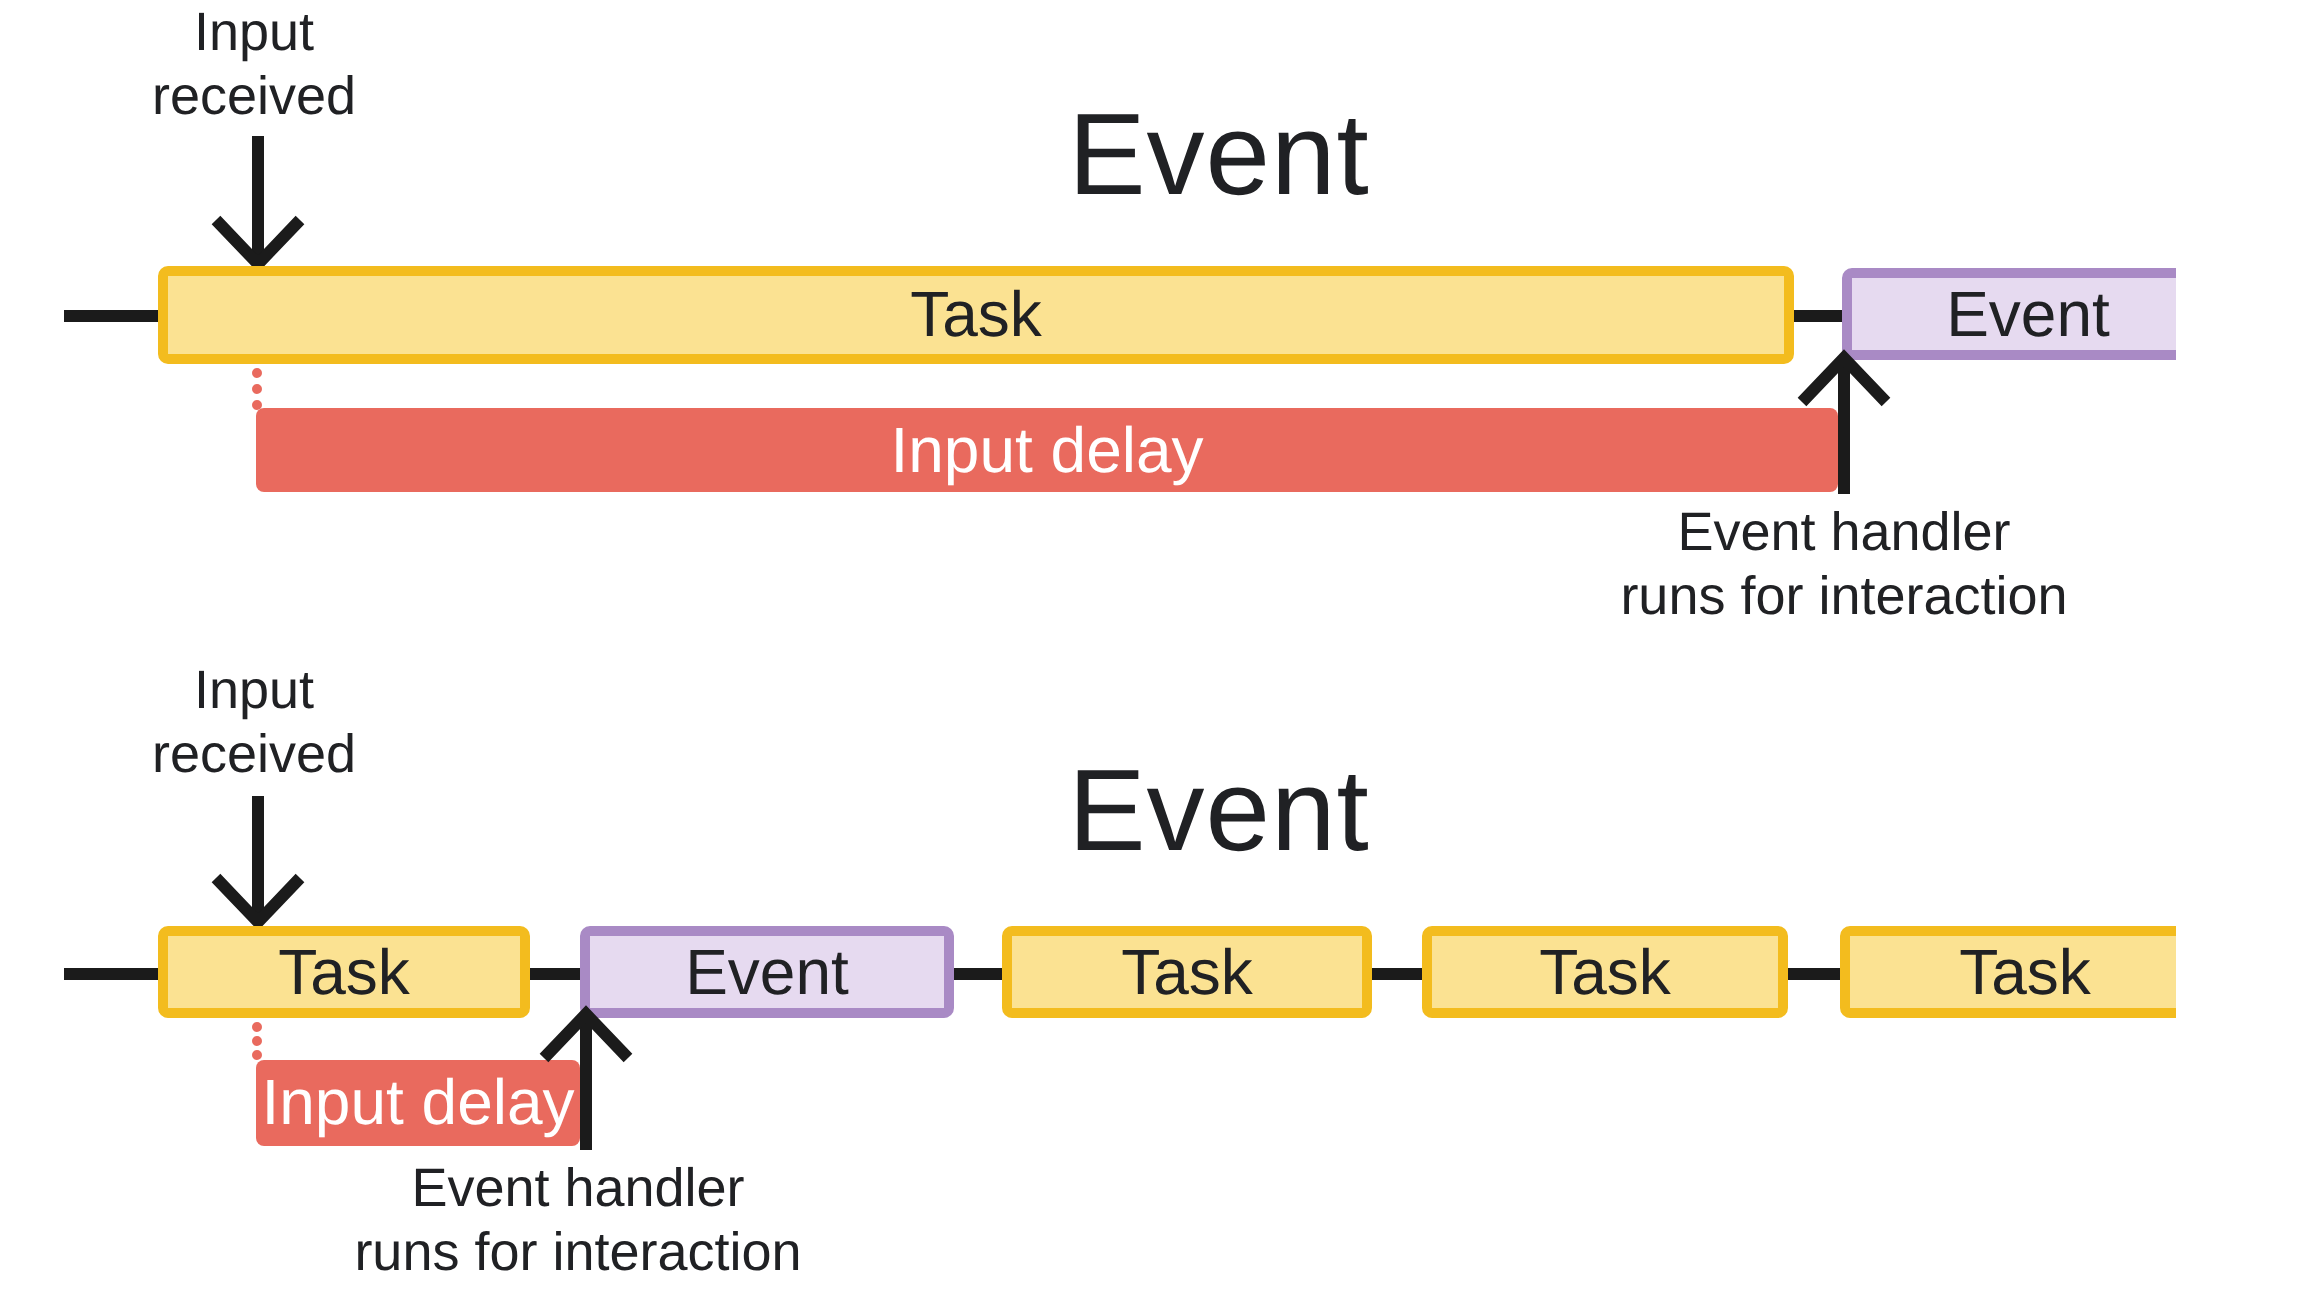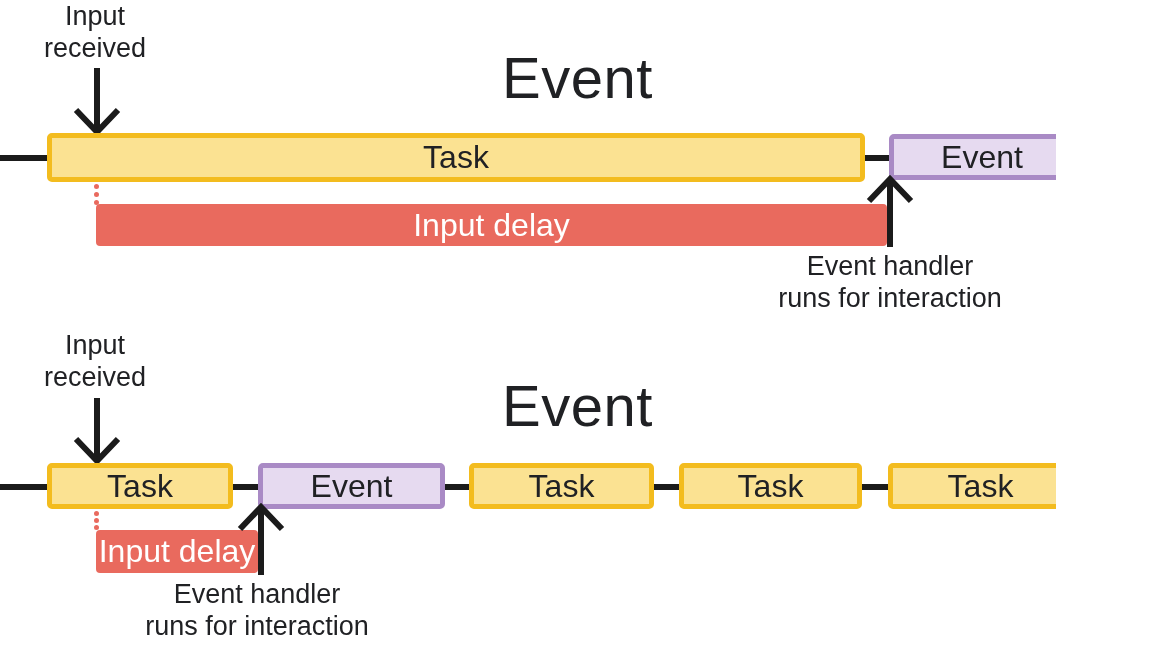--- a/index.html
+++ b/index.html
@@ -15,20 +15,21 @@
   * { margin: 0; padding: 0; box-sizing: border-box; }
   html, body { background: #ffffff; }
   .canvas {
     position: relative;
     width: 1056px;
     height: 647px;
     background: #ffffff;
     font-family: "Liberation Sans", "DejaVu Sans", sans-serif;
     color: var(--text);
     overflow: hidden;
+    margin-left: 32px;
   }
   .abs { position: absolute; }
   .section-title {
     left: 0; width: 1155px;
     text-align: center;
     font-size: 58px;
     font-weight: 500;
     letter-spacing: 0.5px;
     color: var(--text);
   }

